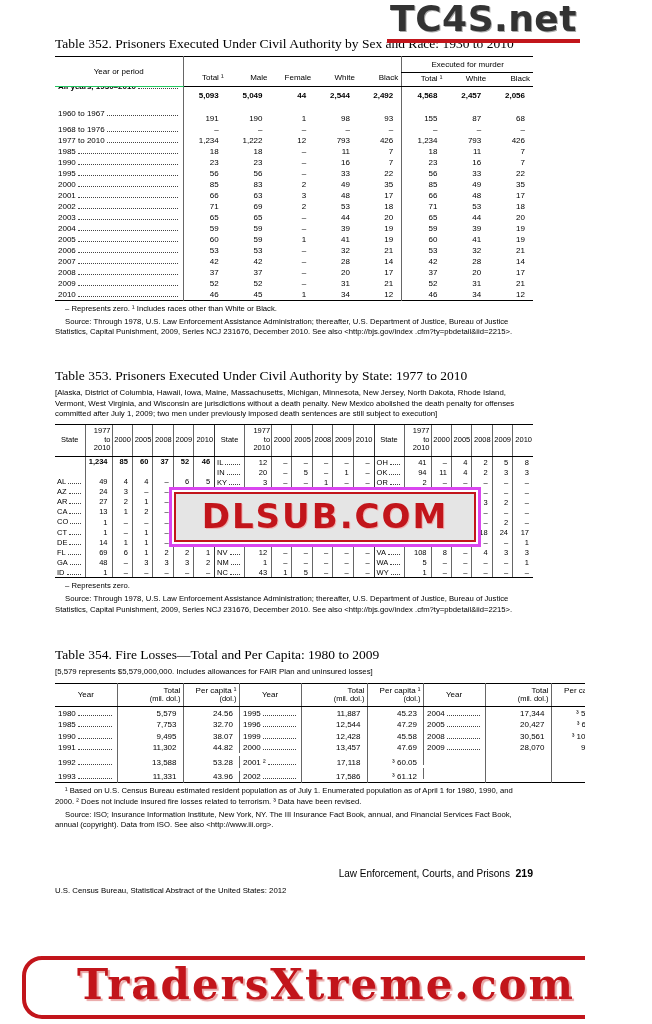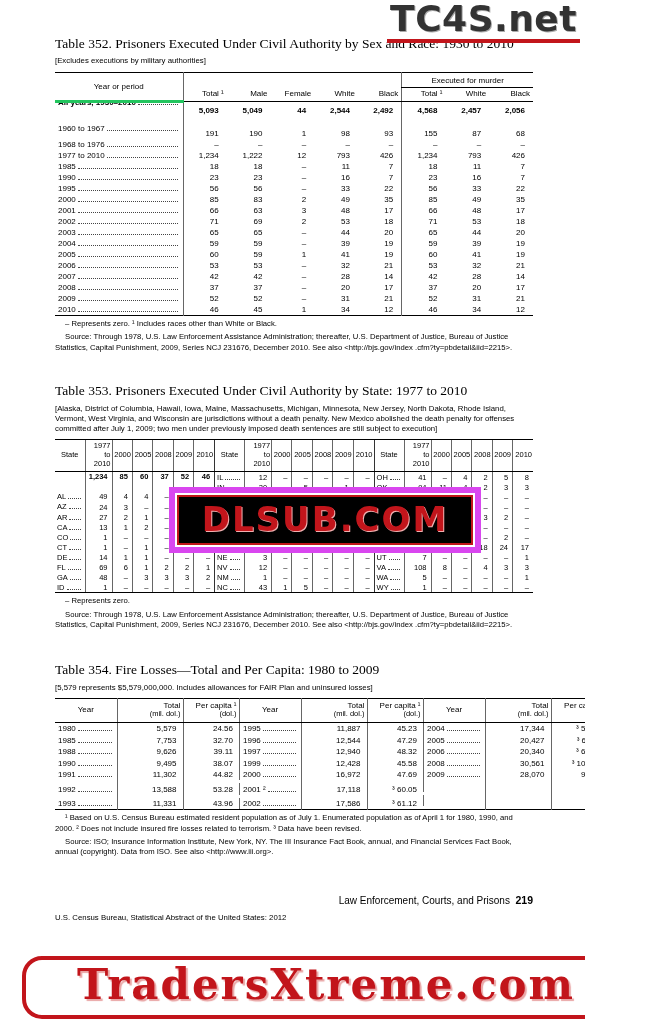--- a/index.html
+++ b/index.html
@@ -17,21 +17,21 @@
   th{vertical-align:middle;text-align:center;line-height:1.15}
   td.num,th.num{text-align:right}
   td.num{padding-right:8px}
   .vl{border-left:1px solid #666}
   .lbl{display:flex;align-items:flex-end;padding-left:3px;overflow:hidden}
   .lbl .t{white-space:nowrap}
   .dots{flex:1 1 4px;border-bottom:1px dotted #444;margin:0 2px 2px 2px;min-width:3px}
   
   .t352{font-size:8px;border-top:1.5px solid #000;border-bottom:1.5px solid #000}
   .t352 thead tr:last-child th{border-bottom:1px solid #000;padding-bottom:3px}
-  .t352 th.stub{width:128px;border-bottom:3px solid #22c55e}
+  .t352 th.stub{width:128px;border-bottom:1px solid #22c55e}
   .t352 th.group{border-bottom:1px solid #000;padding:3px 0 2px}
   .t352 tbody td{height:11px}
   .t352 tr.b td{font-weight:bold;padding-top:4px;padding-bottom:8px}
   .t352 tbody tr:nth-child(2) td{padding-top:6px}
   
   .panels{display:flex;align-items:stretch;border-top:1.5px solid #000;border-bottom:1.5px solid #000}
   .t353{font-size:7.5px}
   .t353 + .t353{border-left:1px solid #333}
   .t353 thead th{border-bottom:1px solid #000;padding:2px 1px 3px}
   .t353 th.stub{width:30px}
@@ -53,43 +53,42 @@
   #b354{margin-top:32px}
   .pagefoot{margin-top:36px}
   .runfoot{text-align:right;font-size:10px}
   .runfoot b{font-size:10.5px}
   .credit{font-size:7.8px;margin-top:7px}
   
   .wm{position:absolute;z-index:9}
   .wm-top{top:1px;right:5px;font-family:"DejaVu Sans",sans-serif;font-size:36px;font-weight:bold;
           letter-spacing:.5px;color:#333;line-height:1;padding:0 3px 2px;
           border-bottom:4px solid #c2151b;text-shadow:1px 1px 0 #aaa}
-  .wm-mid{top:487px;left:169px;width:312px;text-align:center;background:#000000;
-          border:6px solid #d946ef;box-shadow:inset 0 0 0 2px #fff,inset 0 0 0 4px #c2151b;
+  .wm-mid{top:487px;left:169px;width:312px;text-align:center;background:#e5e5e5;
+          border:3px solid #d946ef;box-shadow:inset 0 0 0 2px #fff,inset 0 0 0 4px #c2151b;
           color:#c2151b;font-family:"DejaVu Sans",sans-serif;font-weight:bold;font-size:34px;
           letter-spacing:2px;padding:6px 0 8px;text-shadow:1px 1px 0 #f0b0b0}
   .wm-bottom{left:22px;bottom:5px;width:608px;text-align:center;background:#fff;
           border:4px solid #c2151b;border-radius:20px;color:#c2151b;
           font-family:"DejaVu Serif","Liberation Serif",serif;font-weight:bold;font-size:42px;
           letter-spacing:2px;padding:0 16px 6px;text-shadow:2px 2px 1px #e9a6a6}
 </style>
 </head>
 <body>
 
 <div class="page">
 
   <div class="wm wm-top">
     <span>TC4S.net</span>
   </div>
 
   <div class="content">
 
     <section id="b352">
       <h2 class="title">Table 352. Prisoners Executed Under Civil Authority by Sex and Race: 1930 to 2010</h2>
-      <p class="bracket">[Excludes executions by military authorities]</p>
       <table class="t352">
         <thead>
           <tr>
             <th rowspan="2" class="stub">Year or period</th>
             <th colspan="5" class="vl"></th>
             <th colspan="3" class="group vl">Executed for murder</th>
           </tr>
           <tr id="t352-cols">
               <th class="num vl">Total ¹</th>
               <th class="num">Male</th>
@@ -908,40 +907,20 @@
               <td class="num vl">47.29</td>
               <td class="lbl vl">
                 <span class="t">2005</span>
                 <i class="dots"></i>
               </td>
               <td class="num vl">20,427</td>
               <td class="num vl">³ 69.11</td>
             </tr>
             <tr>
               <td class="lbl">
-                <span class="t">1988</span>
-                <i class="dots"></i>
-              </td>
-              <td class="num vl">9,626</td>
-              <td class="num vl">39.11</td>
-              <td class="lbl vl">
-                <span class="t">1997</span>
-                <i class="dots"></i>
-              </td>
-              <td class="num vl">12,940</td>
-              <td class="num vl">48.32</td>
-              <td class="lbl vl">
-                <span class="t">2006</span>
-                <i class="dots"></i>
-              </td>
-              <td class="num vl">20,340</td>
-              <td class="num vl">³ 68.17</td>
-            </tr>
-            <tr>
-              <td class="lbl">
                 <span class="t">1990</span>
                 <i class="dots"></i>
               </td>
               <td class="num vl">9,495</td>
               <td class="num vl">38.07</td>
               <td class="lbl vl">
                 <span class="t">1999</span>
                 <i class="dots"></i>
               </td>
               <td class="num vl">12,428</td>
@@ -957,21 +936,21 @@
               <td class="lbl">
                 <span class="t">1991</span>
                 <i class="dots"></i>
               </td>
               <td class="num vl">11,302</td>
               <td class="num vl">44.82</td>
               <td class="lbl vl">
                 <span class="t">2000</span>
                 <i class="dots"></i>
               </td>
-              <td class="num vl">16,972</td>
+              <td class="num vl">13,457</td>
               <td class="num vl">47.69</td>
               <td class="lbl vl">
                 <span class="t">2009</span>
                 <i class="dots"></i>
               </td>
               <td class="num vl">28,070</td>
               <td class="num vl">91.43</td>
             </tr>
             <tr>
               <td class="lbl">

